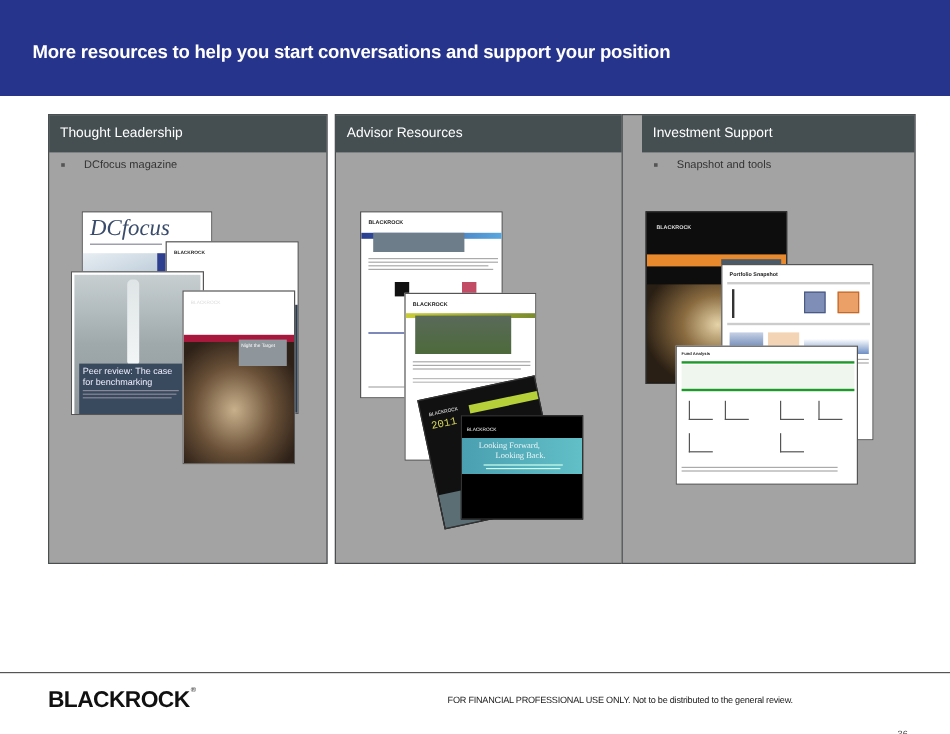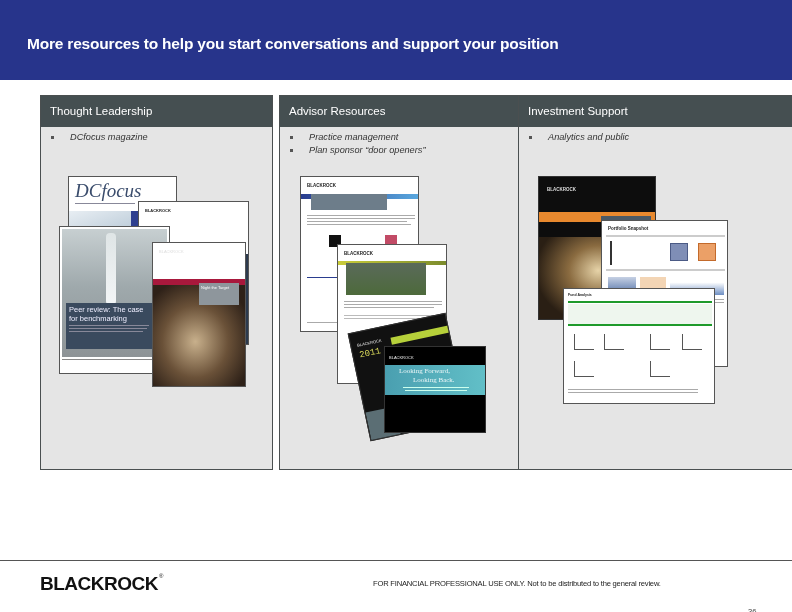--- a/index.html
+++ b/index.html
@@ -2,23 +2,23 @@
 <html><head>
 <meta charset="utf-8">
 <style>
   * { box-sizing: border-box; margin: 0; padding: 0; }
   html, body { width: 792px; height: 612px; background: #ffffff; overflow: hidden; }
   body { position: relative; font-family: "Liberation Sans", sans-serif; }
 
   .title-bar { position: absolute; left: 0; top: 0; width: 792px; height: 80px; background: #27348b; }
   .title-text { position: absolute; left: 27px; top: 35px; color: #ffffff; font-size: 15.5px; font-weight: bold; letter-spacing: -0.2px; white-space: nowrap; }
 
-  .panel { position: absolute; top: 95px; height: 375px; border: 1px solid #4a4f50; background: #e5e5e5; }
+  .panel { position: absolute; top: 95px; height: 375px; border: 1px solid #4a4f50; background: #a3a3a3; }
   .panel-header { height: 31px; background: #454f51; color: #fff; font-size: 11.5px; padding: 9px 9px 0 9px; white-space: nowrap; }
-  .bullets { list-style: none; padding: 4px 0 0 10px; font-style: italic; }
+  .bullets { list-style: none; padding: 4px 0 0 10px; }
   .bullets li { font-size: 9.2px; color: #333; height: 13px; line-height: 13px; position: relative; padding-left: 19px; white-space: nowrap; }
   .bullets li .b { position: absolute; left: 0; top: 5px; width: 3px; height: 3px; background: #555; }
 
   .thumb-area { position: absolute; left: 0; top: 0; width: 100%; height: 100%; pointer-events: none; }
   .doc { position: absolute; border: 1px solid #555; background: #fff; overflow: hidden; }
   .doc * { position: absolute; }
 
   .footer-rule { position: absolute; left: 0; top: 560px; width: 792px; height: 1px; background: #555; }
   .logo { position: absolute; left: 40px; top: 573px; font-size: 19px; font-weight: bold; color: #111; letter-spacing: -0.5px; white-space: nowrap; }
   .logo .reg { font-size: 6px; vertical-align: top; font-weight: normal; margin-left: 1px; }
@@ -46,21 +46,21 @@
       <div style="left:40px;top:58px;width:5px;height:18px;background:#222;"></div>
       <div style="left:62px;top:34px;width:10px;height:56px;background:#2e3f8f;"></div>
     </div>
 
     <div class="doc" style="left:97px;top:105px;width:111px;height:144px;background:#fff;">
       <span style="left:6px;top:6px;font-size:4px;font-weight:bold;color:#222;">BLACKROCK</span>
       <div style="left:0;top:52px;width:111px;height:92px;background:#2c3a4e;"></div>
       <div style="left:56px;top:56px;width:50px;height:26px;background:#b0153a;"></div>
     </div>
 
-    <div class="doc" style="left:18px;top:130px;width:111px;height:148px;">
+    <div class="doc" style="left:18px;top:130px;width:111px;height:120px;">
       <div style="left:2px;top:2px;width:105px;height:128px;background:linear-gradient(180deg,#c7cfd1 0%,#9fa9ac 45%,#8d9396 100%);"></div>
       <div style="left:46px;top:6px;width:10px;height:72px;background:linear-gradient(180deg,#dfe5e6,#f3f6f7);border-radius:4px;"></div>
       <div style="left:6px;top:76px;width:96px;height:46px;background:#3a4a5e;"></div>
       <span style="left:9px;top:78px;font-size:7.5px;color:#eef;white-space:nowrap;">Peer review: The case</span>
       <span style="left:9px;top:87px;font-size:7.5px;color:#eef;white-space:nowrap;">for benchmarking</span>
       <div style="left:9px;top:98px;width:80px;height:1px;background:#889;"></div>
       <div style="left:9px;top:101px;width:78px;height:1px;background:#889;"></div>
       <div style="left:9px;top:104px;width:74px;height:1px;background:#889;"></div>
       <div style="left:2px;top:132px;width:105px;height:6px;border-top:1px solid #888;"></div>
     </div>
@@ -71,24 +71,20 @@
       <div style="left:0;top:36px;width:94px;height:6px;background:#a8183c;"></div>
       <div style="left:0;top:42px;width:94px;height:103px;background:radial-gradient(ellipse at 45% 55%,#c8b08c 0%,#6a5138 45%,#2e2118 80%);"></div>
       <div style="left:46px;top:40px;width:40px;height:22px;background:#8e969c;"></div>
       <span style="left:48px;top:42px;font-size:4px;color:#fff;white-space:nowrap;">Night the Target</span>
     </div>
   </div>
 </div>
 
 <div class="panel" style="left:279px;width:276px;">
   <div class="panel-header">Advisor Resources</div>
-  <ul class="bullets">
-    <li><span class="b"></span><span>Practice management</span></li>
-    <li><span class="b"></span><span>Plan sponsor “door openers”</span></li>
-  </ul>
   <div class="thumb-area">
 
     <div class="doc" style="left:20px;top:80px;width:119px;height:156px;">
       <span style="left:6px;top:6px;font-size:4.5px;font-weight:bold;color:#222;">BLACKROCK</span>
       <div style="left:0;top:17px;width:119px;height:5px;background:linear-gradient(90deg,#2a3d8f,#5aa9e0);"></div>
       <div style="left:10px;top:17px;width:76px;height:16px;background:#6d7d8a;"></div>
       <div style="left:6px;top:38px;width:108px;height:1px;background:#aaa;"></div>
       <div style="left:6px;top:41px;width:108px;height:1px;background:#aaa;"></div>
       <div style="left:6px;top:44px;width:100px;height:1px;background:#aaa;"></div>
       <div style="left:6px;top:47px;width:104px;height:1px;background:#aaa;"></div>
@@ -120,24 +116,24 @@
       <span style="left:4px;top:8px;font-size:4px;color:#eee;">BLACKROCK</span>
       <div style="left:0;top:18px;width:102px;height:30px;background:linear-gradient(90deg,#4a9fb0,#62c0c8);"></div>
       <span style="left:14px;top:20px;font-size:7px;color:#eaf6f7;font-family:'Liberation Serif',serif;white-space:nowrap;">Looking Forward,</span>
       <span style="left:28px;top:29px;font-size:7px;color:#eaf6f7;font-family:'Liberation Serif',serif;white-space:nowrap;text-align:right;">Looking Back.</span>
       <div style="left:18px;top:40px;width:66px;height:1px;background:#cfe;"></div>
       <div style="left:20px;top:43px;width:62px;height:1px;background:#cfe;"></div>
     </div>
   </div>
 </div>
 
-<div class="panel" style="left:518px;width:275px;">
+<div class="panel" style="left:518px;width:245px;padding-left:16px;">
   <div class="panel-header">Investment Support</div>
   <ul class="bullets">
-    <li><span class="b"></span><span>Analytics and public</span></li>
+    <li><span class="b"></span><span>Snapshot and tools</span></li>
   </ul>
   <div class="thumb-area">
 
     <div class="doc" style="left:19px;top:80px;width:118px;height:144px;background:#0d0d0d;border-color:#333;">
       <span style="left:8px;top:10px;font-size:4.5px;color:#ddd;font-weight:bold;">BLACKROCK</span>
       <div style="left:0;top:35px;width:118px;height:10px;background:#e8892e;"></div>
       <div style="left:62px;top:39px;width:50px;height:18px;background:#4b5a66;"></div>
       <div style="left:0;top:60px;width:118px;height:84px;background:radial-gradient(ellipse at 50% 40%,#e6d3a8 0%,#8a6b40 35%,#2a1f14 75%);"></div>
     </div>
 

